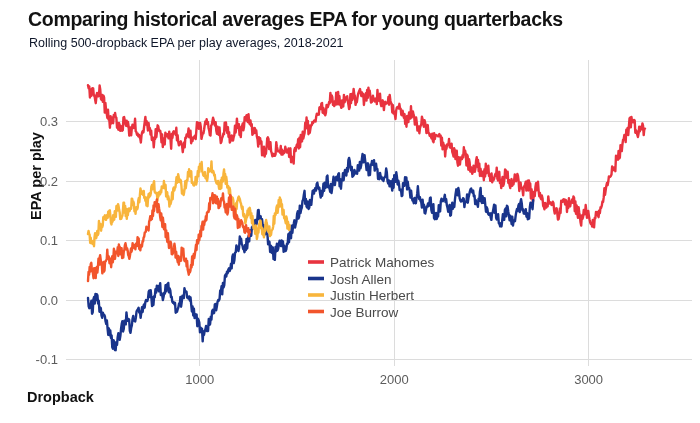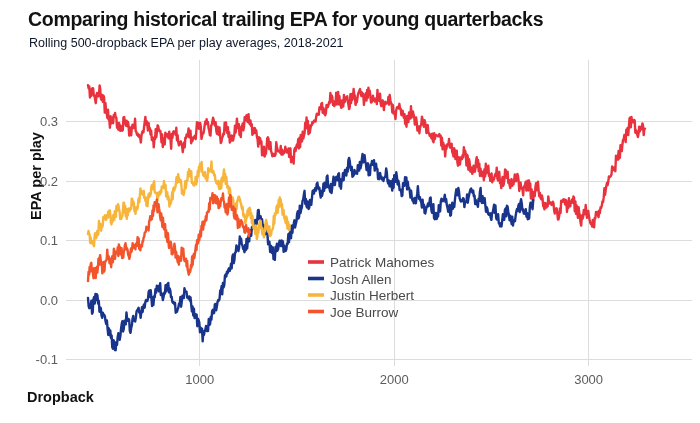--- a/index.html
+++ b/index.html
@@ -92,21 +92,21 @@
     stroke-width: 2.4;
     stroke-linejoin: round;
     stroke-linecap: round;
   }
 </style>
 </head>
 <body>
 
 <div id="figure">
 
-  <div class="chart-title">Comparing historical trailing EPA for young quarterbacks</div>
+  <div class="chart-title">Comparing historical averages EPA for young quarterbacks</div>
 
   <div class="chart-subtitle">Rolling 500-dropback EPA per play averages, 2018-2021</div>
 
   <div class="axis-label-y">EPA per play</div>
 
   <div class="axis-label-x">Dropback</div>
 
   <svg class="plot" id="plot-svg" viewBox="0 0 700 423">
     <g id="grid-layer">
         <line x1="66" x2="692" y1="359.5" y2="359.5" class="gridline"></line>

